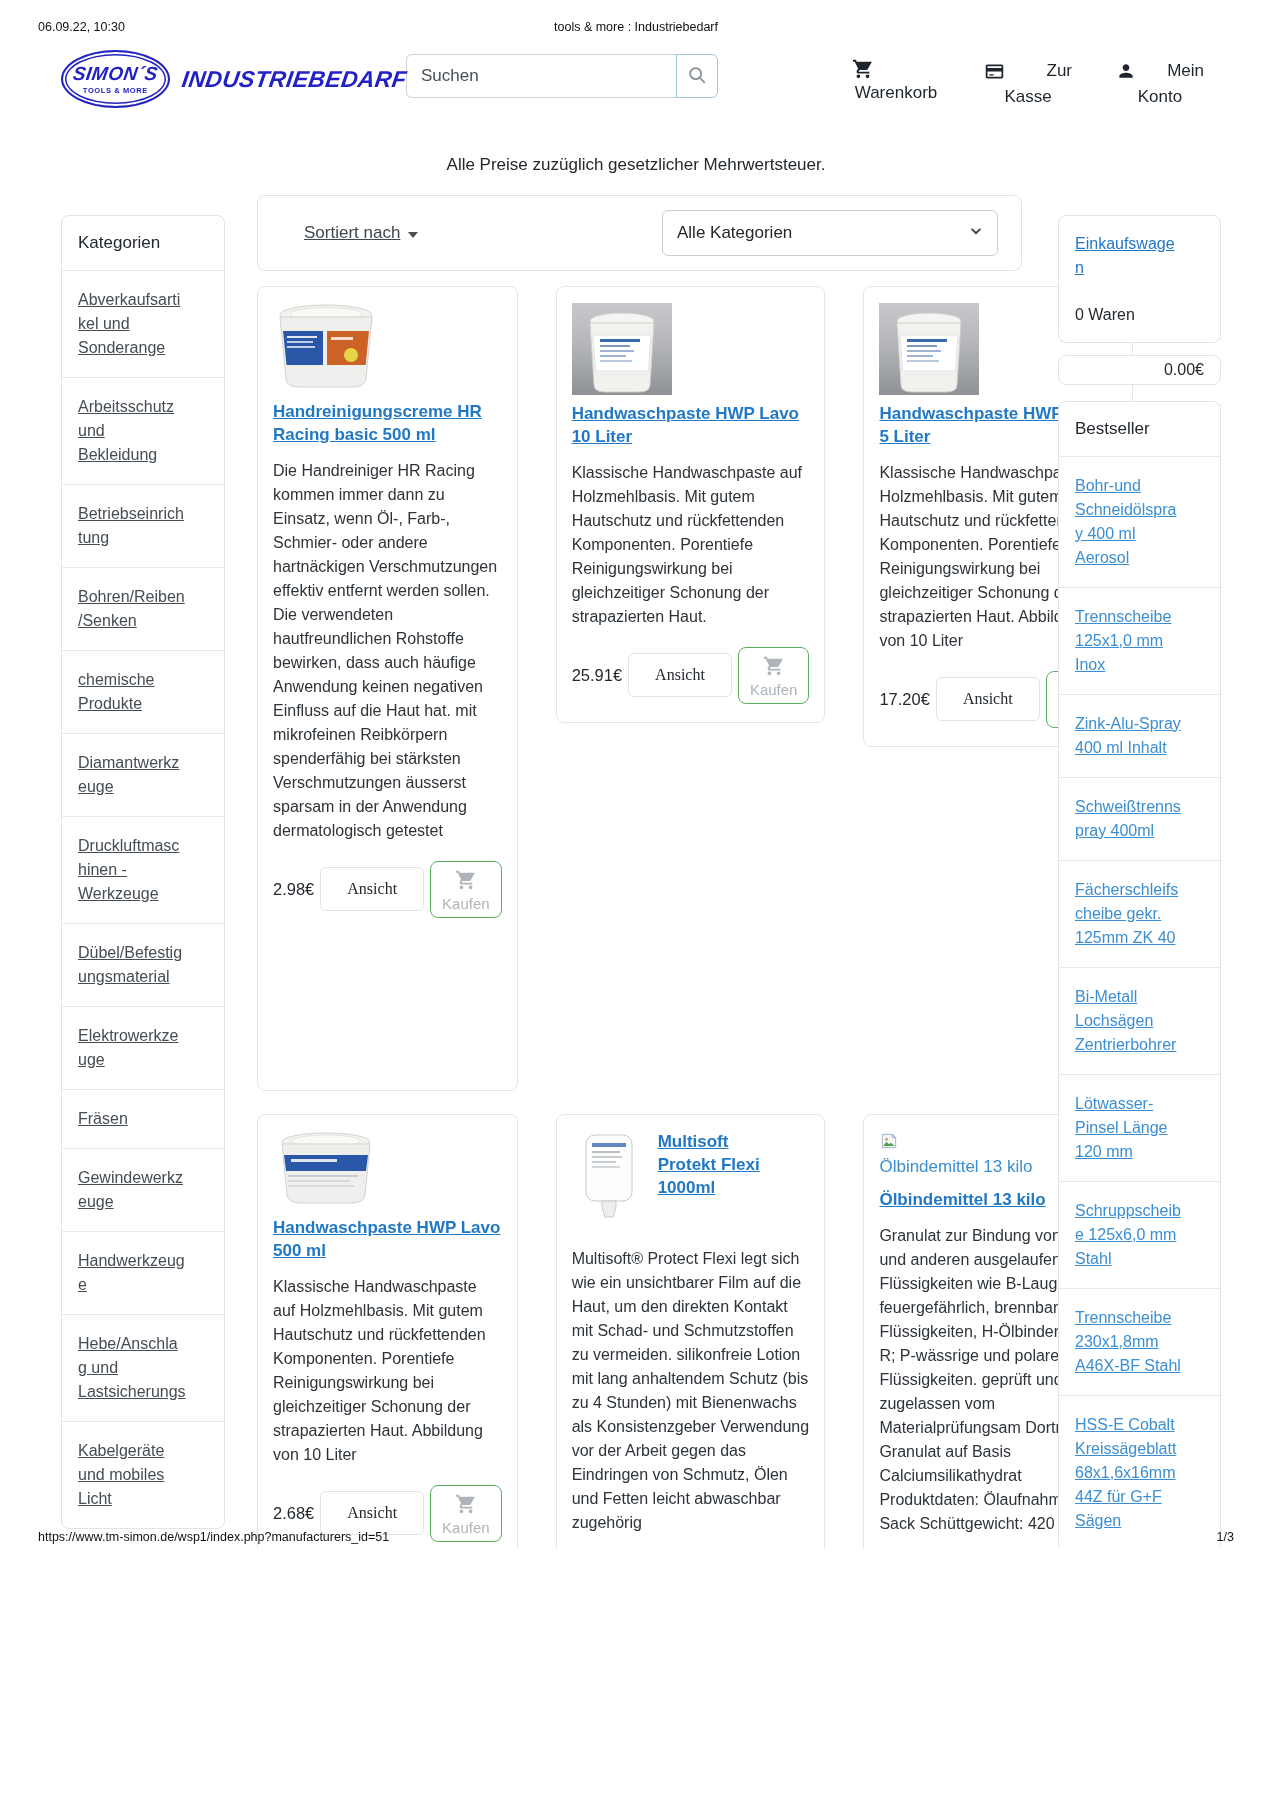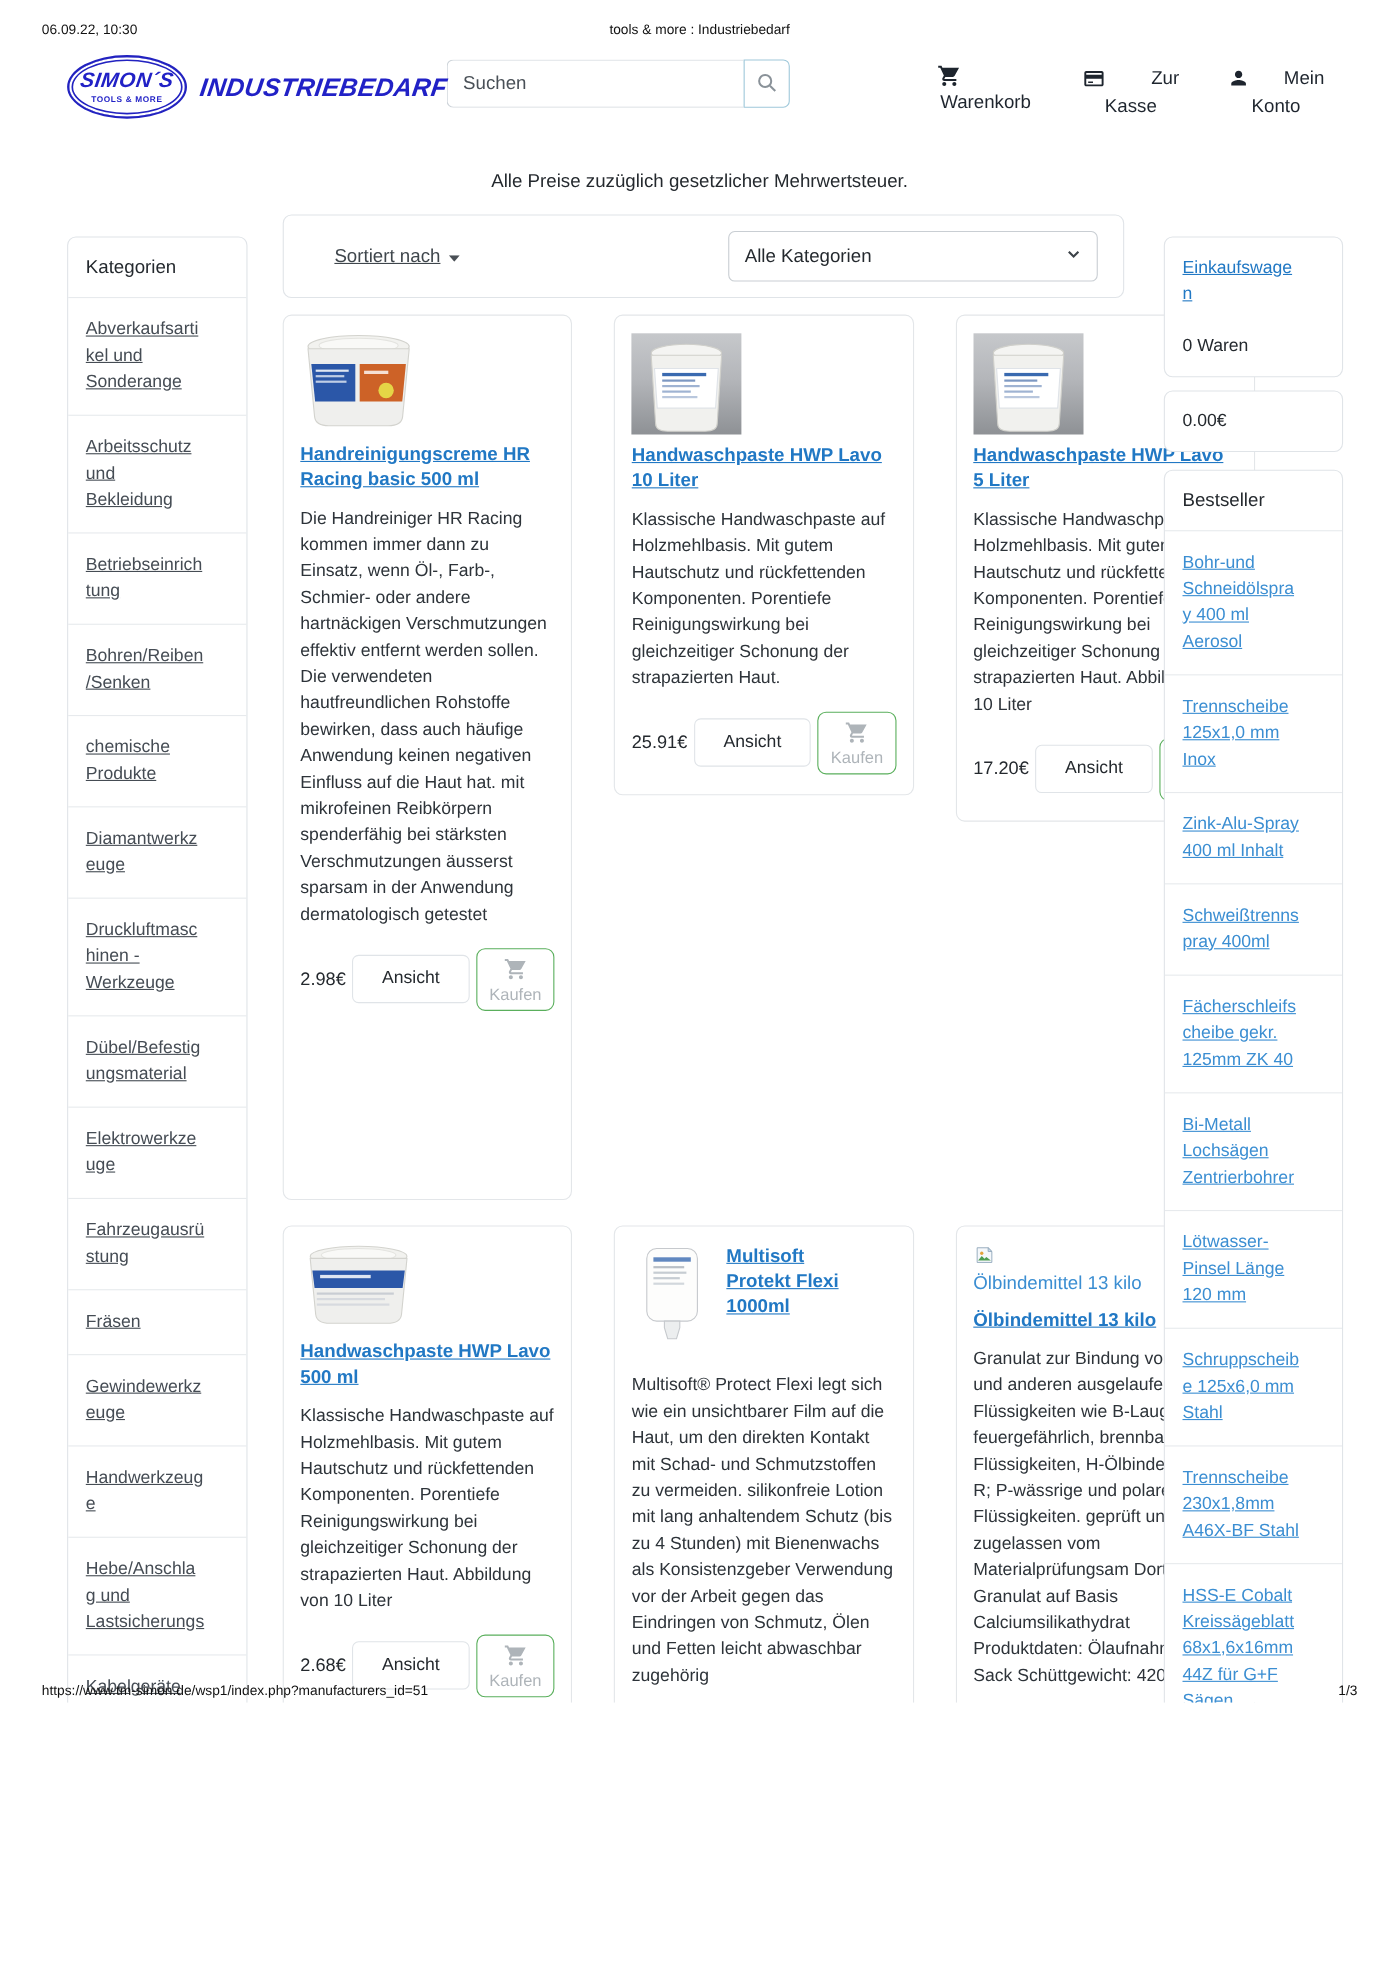--- a/index.html
+++ b/index.html
@@ -63,38 +63,38 @@
   .card { border:1px solid #e3e6e9; border-radius:8px; background:#fff; padding:14px 15px 18px 15px; }
   .card.h1 { min-height:805px; }
   .card.tall { min-height:660px; }
   .pimg { display:block; margin:2px 0 8px 0; }
   .photo { width:100px; height:92px; background:linear-gradient(180deg,#c6c8cb 0%,#b4b6ba 45%,#8e9195 100%);
            display:flex; align-items:flex-end; justify-content:center; }
   .ptitle { display:block; color:#2178c4; font-weight:bold; font-size:17px; line-height:1.35; text-decoration:underline; overflow-wrap:break-word; }
   .pdesc { margin-top:12px; font-size:16px; line-height:1.5; color:#2d3339; overflow-wrap:break-word; }
   .prow { margin-top:18px; display:flex; align-items:center; gap:6px; }
   .price { font-size:16.5px; color:#24292e; margin-right:auto; white-space:nowrap; }
-  .btn-view { background:#fff; border:1px solid #e0e4e8; border-radius:6px; padding:12px 26px; font-family:Liberation Sans, sans-serif;
+  .btn-view { background:#fff; border:1px solid #e0e4e8; border-radius:6px; padding:12px 26px; font-family:Liberation Serif, serif;
               font-size:16px; color:#24292e; cursor:pointer; }
   .btn-buy { background:#fff; border:1px solid #5aaf5c; border-radius:8px; padding:7px 11px 5px 11px; cursor:pointer;
              display:flex; flex-direction:column; align-items:center; gap:1px; }
   .btn-buy .buy-label { color:#aeb4b9; font-size:15px; font-family:"Liberation Sans",sans-serif; }
 
   .phead { display:flex; gap:12px; align-items:flex-start; }
   .phead .ptitle { width:106px; margin-top:2px; }
   .alt-link { display:block; color:#3b8ed2; font-size:17px; line-height:1.45; text-decoration:none; margin:2px 0 10px 0; }
   .alt-link svg { display:block; margin-bottom:4px; }
 
   
   .right { width:163px; margin-left:36px; margin-top:20px; }
   .rbox { border:1px solid #e0e4e8; border-radius:8px; background:#fff; }
   .cartbox { padding:16px 16px 18px 16px; }
   .cartbox a { color:#2178c4; font-size:16px; line-height:1.5; text-decoration:underline; display:block; width:106px; overflow-wrap:break-word; word-break:break-word; }
   .cart-count { margin-top:26px; font-size:16px; color:#24292e; }
-  .totalbox { margin-top:12px; padding:18px 16px; font-size:16px; color:#24292e; }
+  .totalbox { margin-top:12px; padding:5px 16px; text-align:right; font-size:16px; color:#24292e; }
   .bsbox { margin-top:16px; }
   .bs-title { padding:17px 16px; font-size:17px; color:#24292e; }
   .bs-item { display:block; border-top:1px solid #e7eaed; padding:17px 36px 17px 16px; color:#3b8ed2; font-size:16px;
              line-height:1.5; text-decoration:underline; overflow-wrap:break-word; word-break:break-word; }
   .emptybox { margin-top:12px; height:70px; }
 </style>
 </head>
 <body>
 
 <div class="page">
@@ -173,21 +173,20 @@
         <div class="cats-title">Kategorien</div>
         <a class="cat-item">Abverkaufsartikel und Sonderange</a>
         <a class="cat-item">Arbeitsschutz und Bekleidung</a>
         <a class="cat-item">Betriebseinrichtung</a>
         <a class="cat-item">Bohren/Reiben/Senken</a>
         <a class="cat-item">chemische Produkte</a>
         <a class="cat-item">Diamantwerkzeuge</a>
         <a class="cat-item">Druckluftmaschinen - Werkzeuge</a>
         <a class="cat-item">Dübel/Befestigungsmaterial</a>
         <a class="cat-item">Elektrowerkzeuge</a>
-        <a class="cat-item">Fahrzeugausrüstung</a>
         <a class="cat-item">Fräsen</a>
         <a class="cat-item">Gewindewerkzeuge</a>
         <a class="cat-item">Handwerkzeuge</a>
         <a class="cat-item">Hebe/Anschlag und Lastsicherungs</a>
         <a class="cat-item">Kabelgeräte und mobiles Licht</a>
       </aside>
 
       <main class="main">
         <div class="toolbar">
           <a class="sort">

